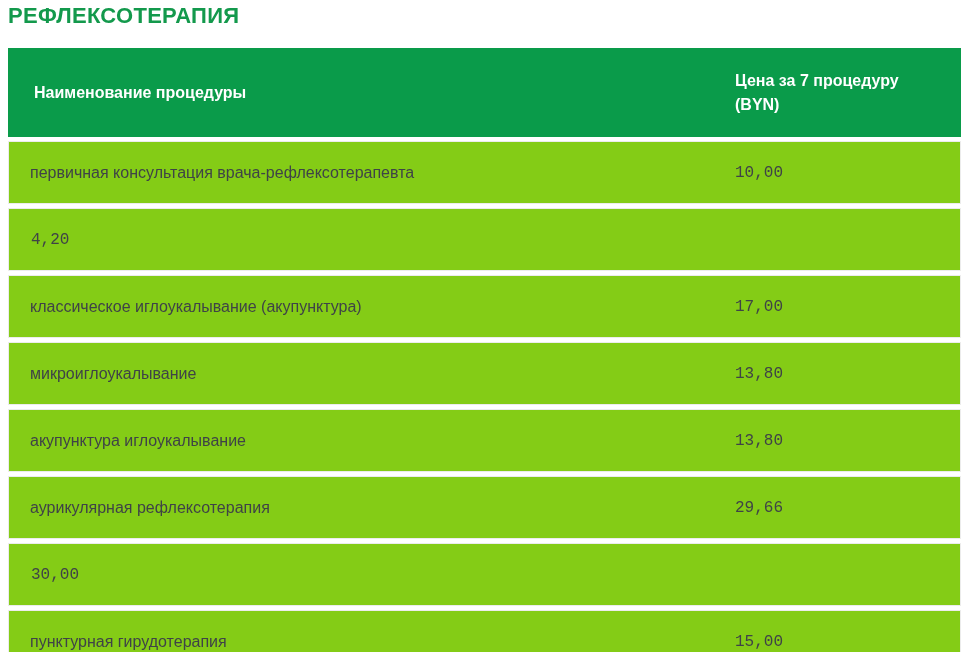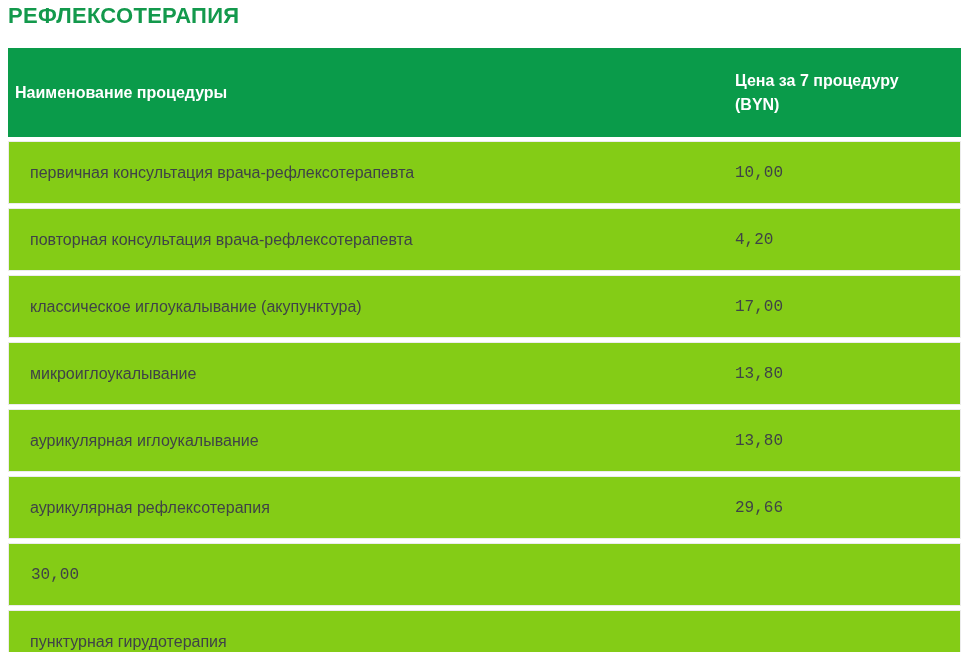--- a/index.html
+++ b/index.html
@@ -37,21 +37,21 @@
     align-items: center;
     height: 89px;
     background: #0a9b4a;
     color: #ffffff;
     font-weight: bold;
     font-size: 16px;
     line-height: 24px;
   }
   .th-name {
     width: 705px;
-    padding-left: 7px;
+    padding-left: 26px;
     padding-right: 30px;
   }
   .th-price {
     width: 248px;
     padding-left: 22px;
     padding-right: 30px;
   }
   .tr {
     display: flex;
     align-items: center;
@@ -88,46 +88,46 @@
       <div class="th-name">Наименование процедуры</div>
       <div class="th-price">Цена за 7 процедуру (BYN)</div>
     </div>
 
     <div class="tr">
       <div class="td-name">первичная консультация врача-рефлексотерапевта</div>
       <div class="td-price">10,00</div>
     </div>
 
     <div class="tr">
-      <div class="td-name">повторная консультация врача-рефлексотерапевта</div>
       <div class="td-price">4,20</div>
     </div>
 
     <div class="tr">
       <div class="td-name">классическое иглоукалывание (акупунктура)</div>
       <div class="td-price">17,00</div>
     </div>
 
     <div class="tr">
       <div class="td-name">микроиглоукалывание</div>
       <div class="td-price">13,80</div>
     </div>
 
     <div class="tr">
-      <div class="td-name">аурикулярная иглоукалывание</div>
+      <div class="td-name">акупунктура иглоукалывание</div>
       <div class="td-price">13,80</div>
     </div>
 
     <div class="tr">
       <div class="td-name">аурикулярная рефлексотерапия</div>
       <div class="td-price">29,66</div>
     </div>
 
     <div class="tr">
       <div class="td-price">30,00</div>
     </div>
 
     <div class="tr">
       <div class="td-name">пунктурная гирудотерапия</div>
+      <div class="td-price">15,00</div>
     </div>
 
   </div>
 </div>
 
 </body></html>

